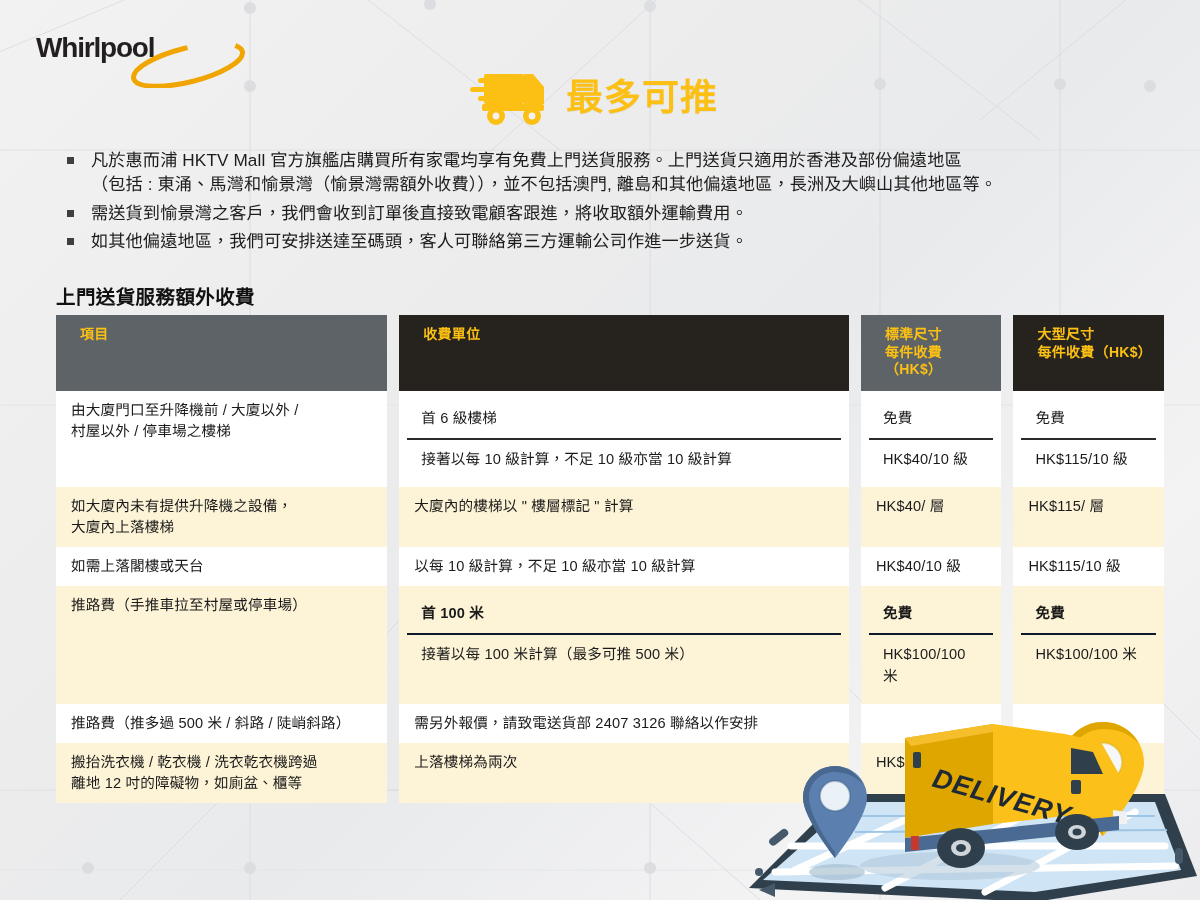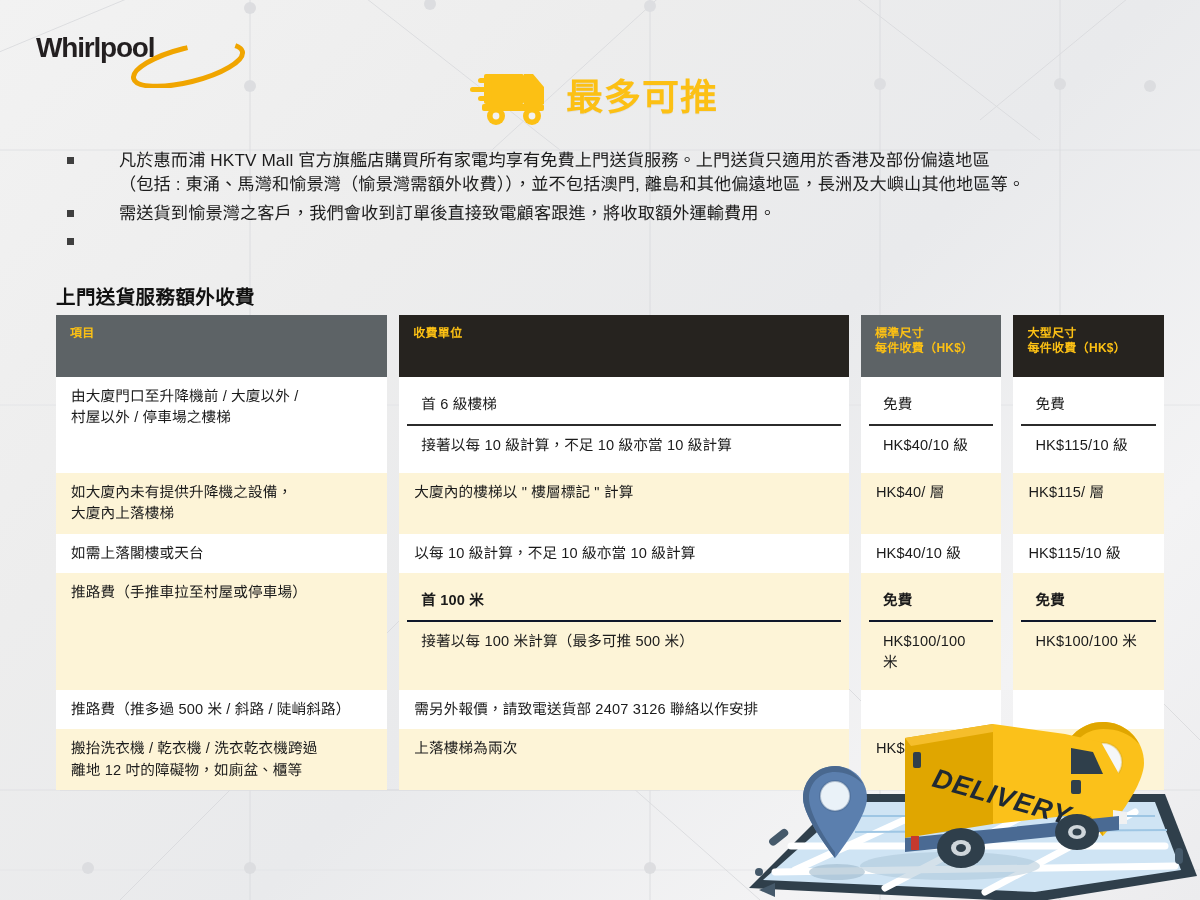--- a/index.html
+++ b/index.html
@@ -61,21 +61,20 @@
   
   .bullets {
     position: absolute;
     left: 58px; top: 148px;
     width: 1110px;
   }
   .bullet-row {
     display: flex;
     align-items: flex-start;
     margin-bottom: 4px;
-    gap: 28px;
   }
   .bullet-mark {
     flex: 0 0 auto;
     width: 7px; height: 7px;
     background: #3f3f3f;
     margin: 9px 17px 0 9px;
   }
   .bullet-text {
     font-size: 17.2px;
     color: #1c1c1c;
@@ -105,25 +104,25 @@
     margin-left: -12px;
     table-layout: fixed;
   }
   table.fee col.c1 { width: 330px; }
   table.fee col.c2 { width: 448px; }
   table.fee col.c3 { width: 140px; }
   table.fee col.c4 { width: 150px; }
 
   table.fee thead th {
     color: #fcc014;
-    font-size: 12px;
+    font-size: 14px;
     font-weight: bold;
     text-align: left;
     vertical-align: top;
-    padding: 11px 14px 12px 14px;
+    padding: 11px 14px 12px 24px;
     height: 62px;
     line-height: 1.25;
     letter-spacing: 0.3px;
   }
   th.hdr-gray { background: #5d6366; }
   th.hdr-dark { background: #26231f; }
 
   table.fee tbody td {
     font-size: 14.6px;
     color: #1b1b1b;
@@ -223,20 +222,23 @@
       </span>
     </div>
     <div class="bullet-row">
       <span class="bullet-mark"></span>
       <span class="bullet-text">
         <span>需送貨到愉景灣之客戶，我們會收到訂單後直接致電顧客跟進，將收取額外運輸費用。</span>
       </span>
     </div>
     <div class="bullet-row">
       <span class="bullet-mark"></span>
+      <span class="bullet-text">
+        <span>如其他偏遠地區，我們可安排送達至碼頭，客人可聯絡第三方運輸公司作進一步送貨。</span>
+      </span>
     </div>
   </div>
 
   <div class="section-heading">上門送貨服務額外收費</div>
 
   <div class="table-wrap">
     <table class="fee">
       <colgroup>
           <col class="c1">
           <col class="c2">

